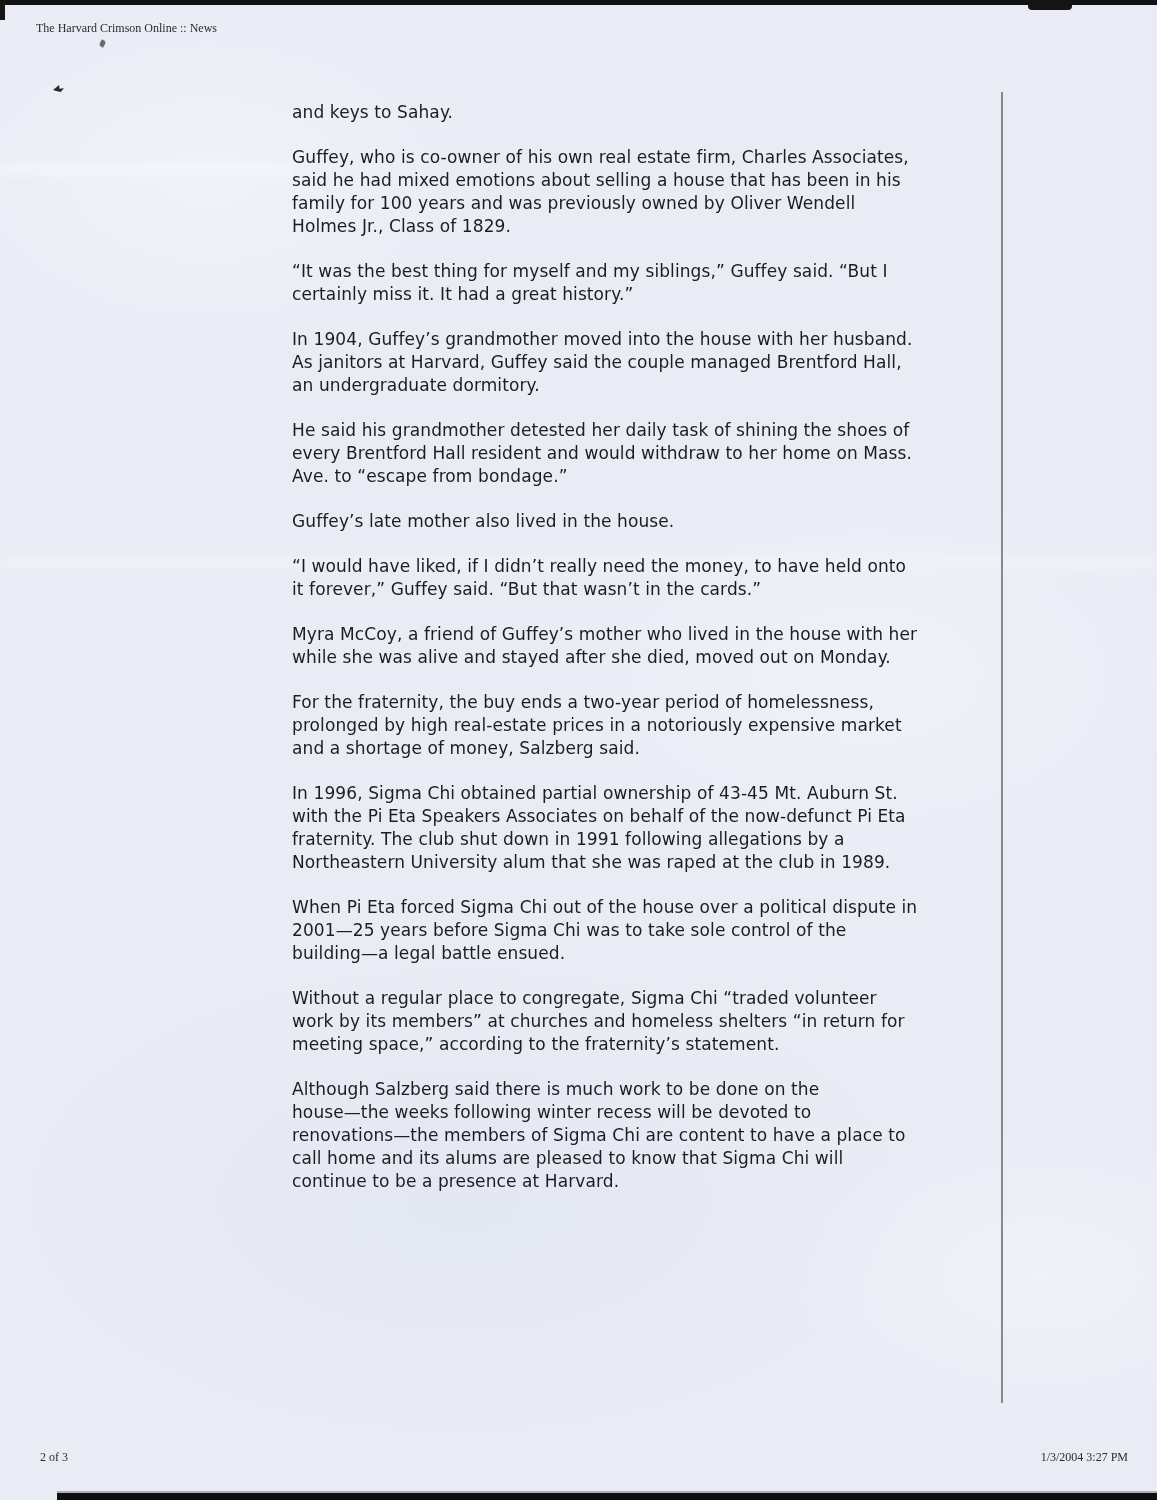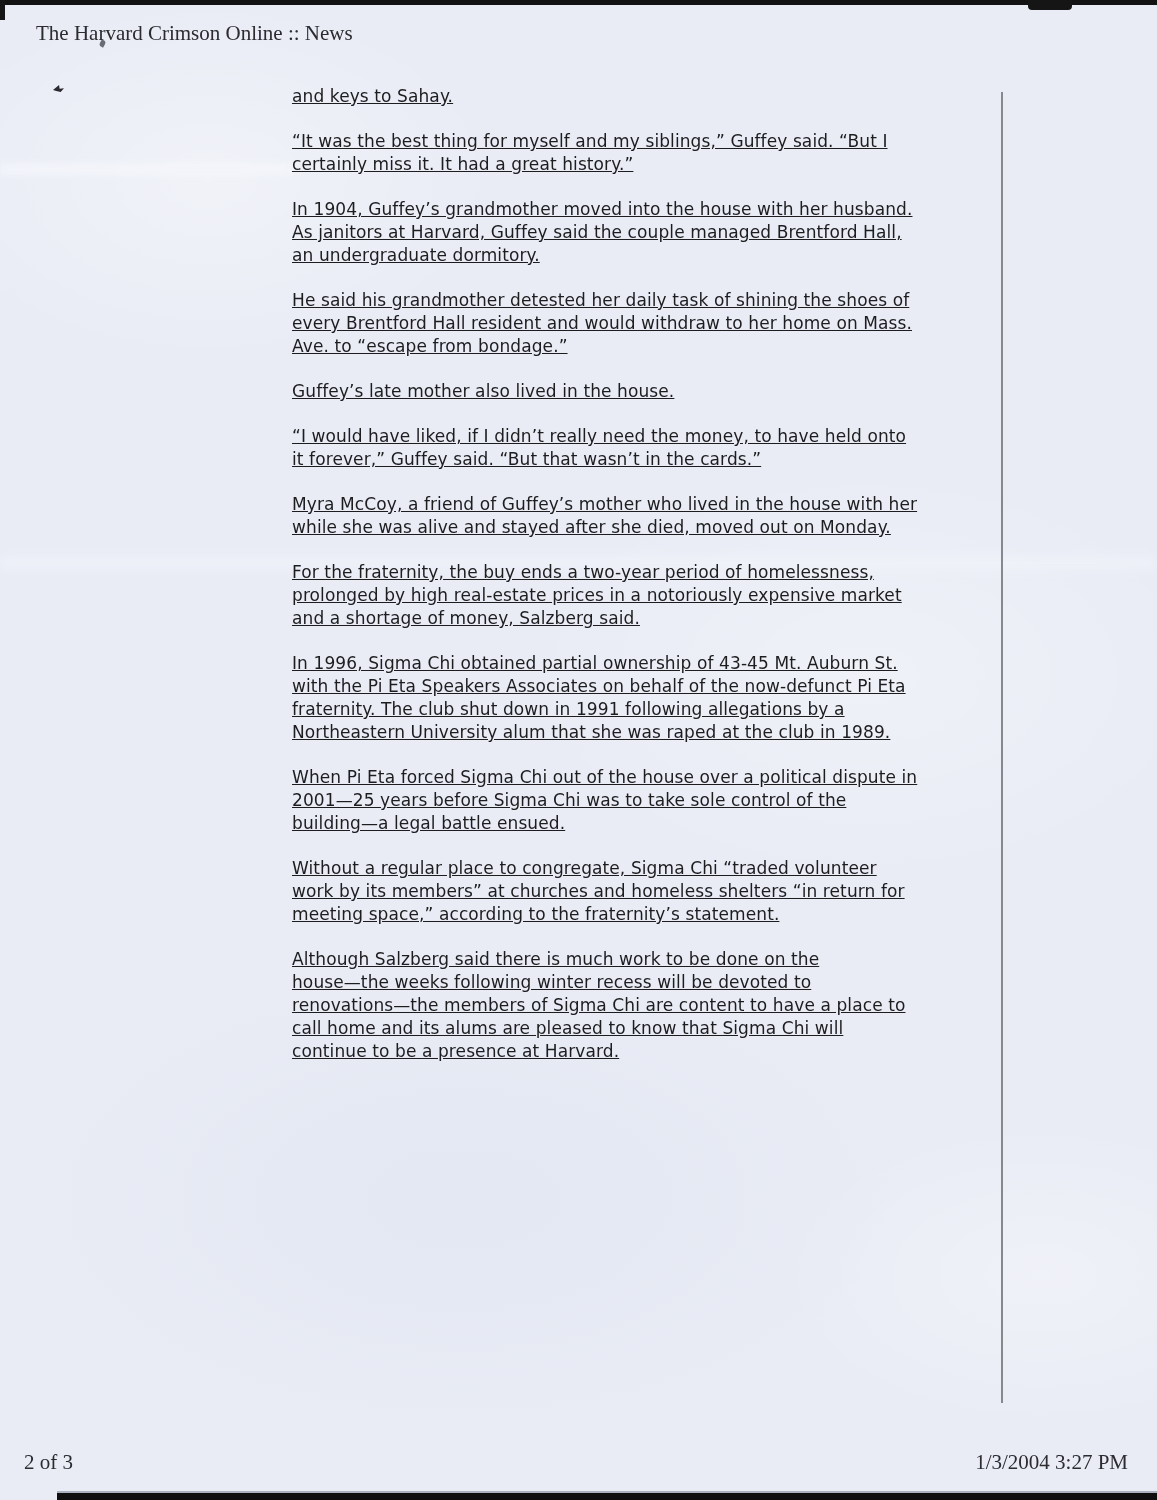--- a/index.html
+++ b/index.html
@@ -55,43 +55,42 @@
   }
   .ink-speck-2 {
     position: absolute; left: 53px; top: 85px; width: 11px; height: 7px;
     background: #2a2a30;
     clip-path: polygon(0 70%, 55% 0, 60% 55%, 100% 45%, 70% 100%, 30% 85%);
   }
   
   .print-text {
     position: absolute;
     font-family: "Liberation Serif", "DejaVu Serif", serif;
-    font-size: 21px;
+    font-size: 12px;
     color: #2b2b30;
     white-space: nowrap;
   }
   .header-title { left: 36px; top: 21px; }
   .header-url   { right: 29px; top: 21px; }
-  .footer-page  { left: 24px; top: 1450px; }
+  .footer-page  { left: 40px; top: 1450px; }
   .footer-time  { right: 29px; top: 1450px; margin-left: 32px; }
   
   .article {
     position: absolute;
     left: 292px;
     top: 85px;
     width: 712px;
     color: #1d1d20;
     font-size: 17px;
     line-height: 23px;
     letter-spacing: 0.1px;
   }
   .article p {
-    margin: 0 0 22px 0;
+    margin: 16px 0 22px 0;
     white-space: pre;
-    text-decoration: underline;
   }
   
   .content-right-border {
     position: absolute;
     left: 1001px;
     top: 92px;
     width: 2px;
     height: 1311px;
     background: #87878c;
   }
@@ -107,20 +106,24 @@
   <div class="scan-edge-bottom"></div>
   <div class="streak-a"></div>
   <div class="streak-b"></div>
   <div class="ink-speck-1"></div>
   <div class="ink-speck-2"></div>
 
   <div class="print-text header-title">The Harvard Crimson Online :: News</div>
 
   <div class="article">
     <p>and keys to Sahay.</p>
+    <p>Guffey, who is co-owner of his own real estate firm, Charles Associates,
+said he had mixed emotions about selling a house that has been in his
+family for 100 years and was previously owned by Oliver Wendell
+Holmes Jr., Class of 1829.</p>
     <p>“It was the best thing for myself and my siblings,” Guffey said. “But I
 certainly miss it. It had a great history.”</p>
     <p>In 1904, Guffey’s grandmother moved into the house with her husband.
 As janitors at Harvard, Guffey said the couple managed Brentford Hall,
 an undergraduate dormitory.</p>
     <p>He said his grandmother detested her daily task of shining the shoes of
 every Brentford Hall resident and would withdraw to her home on Mass.
 Ave. to “escape from bondage.”</p>
     <p>Guffey’s late mother also lived in the house.</p>
     <p>“I would have liked, if I didn’t really need the money, to have held onto

